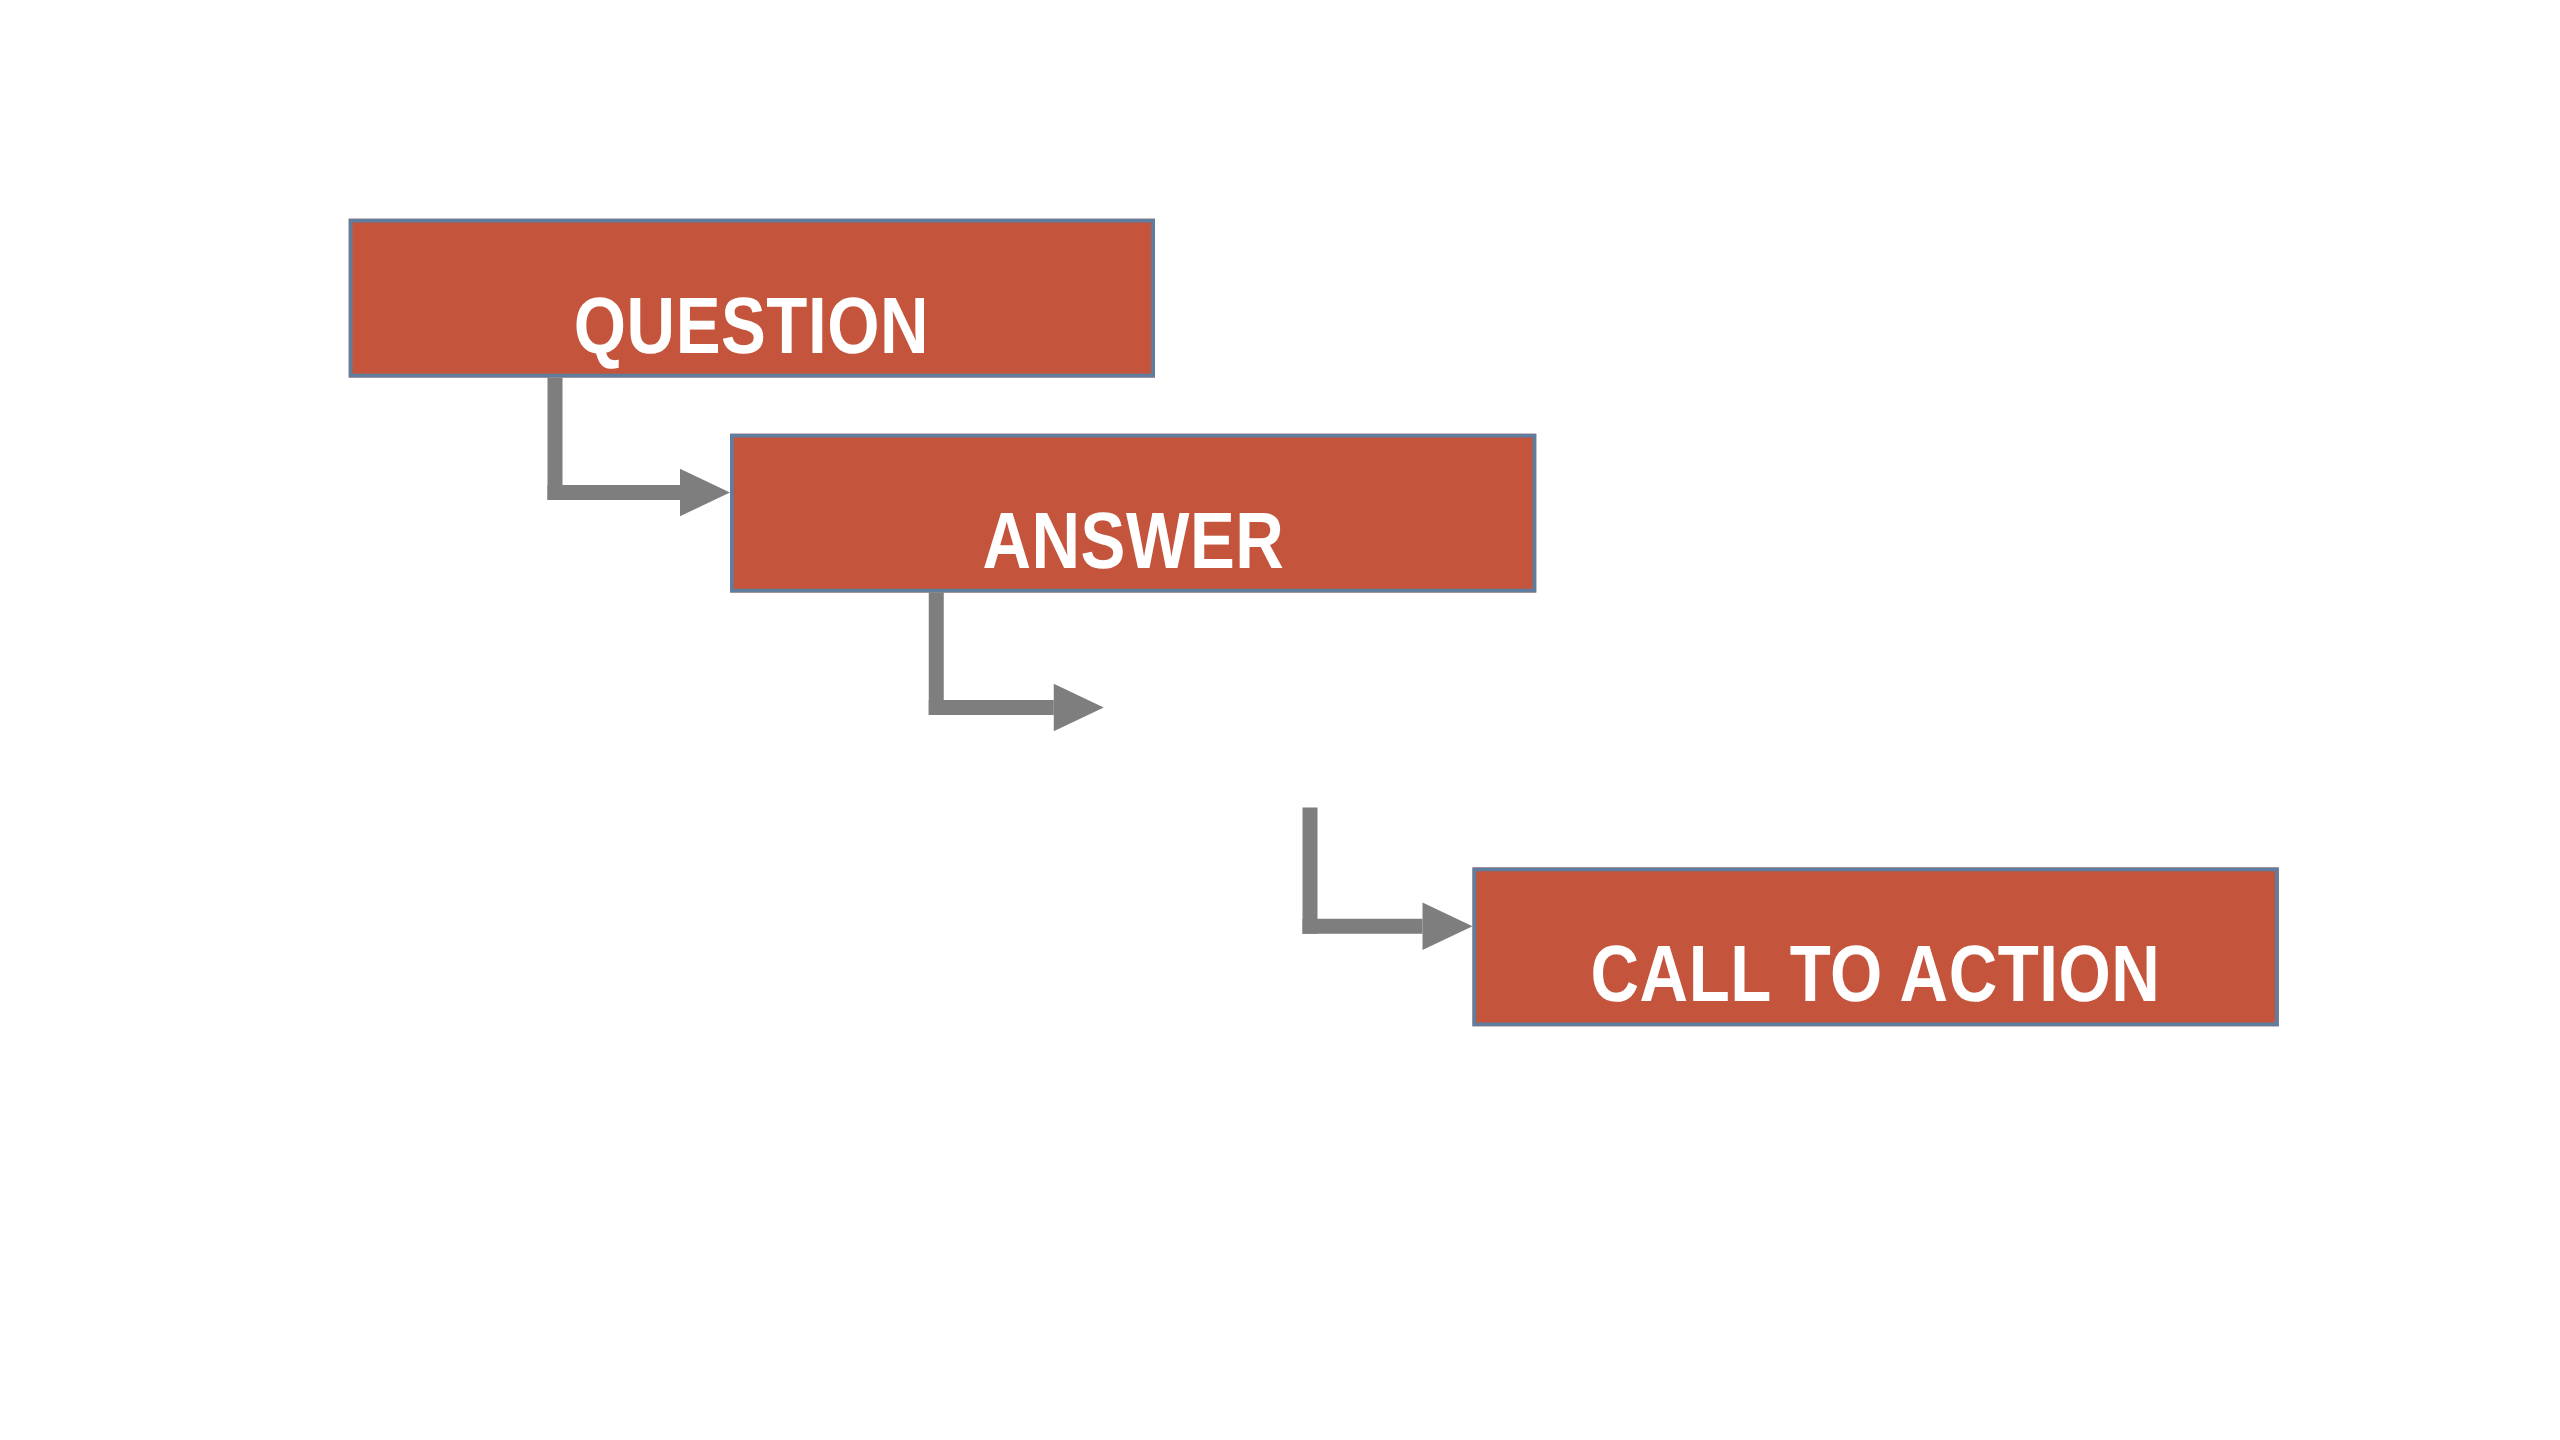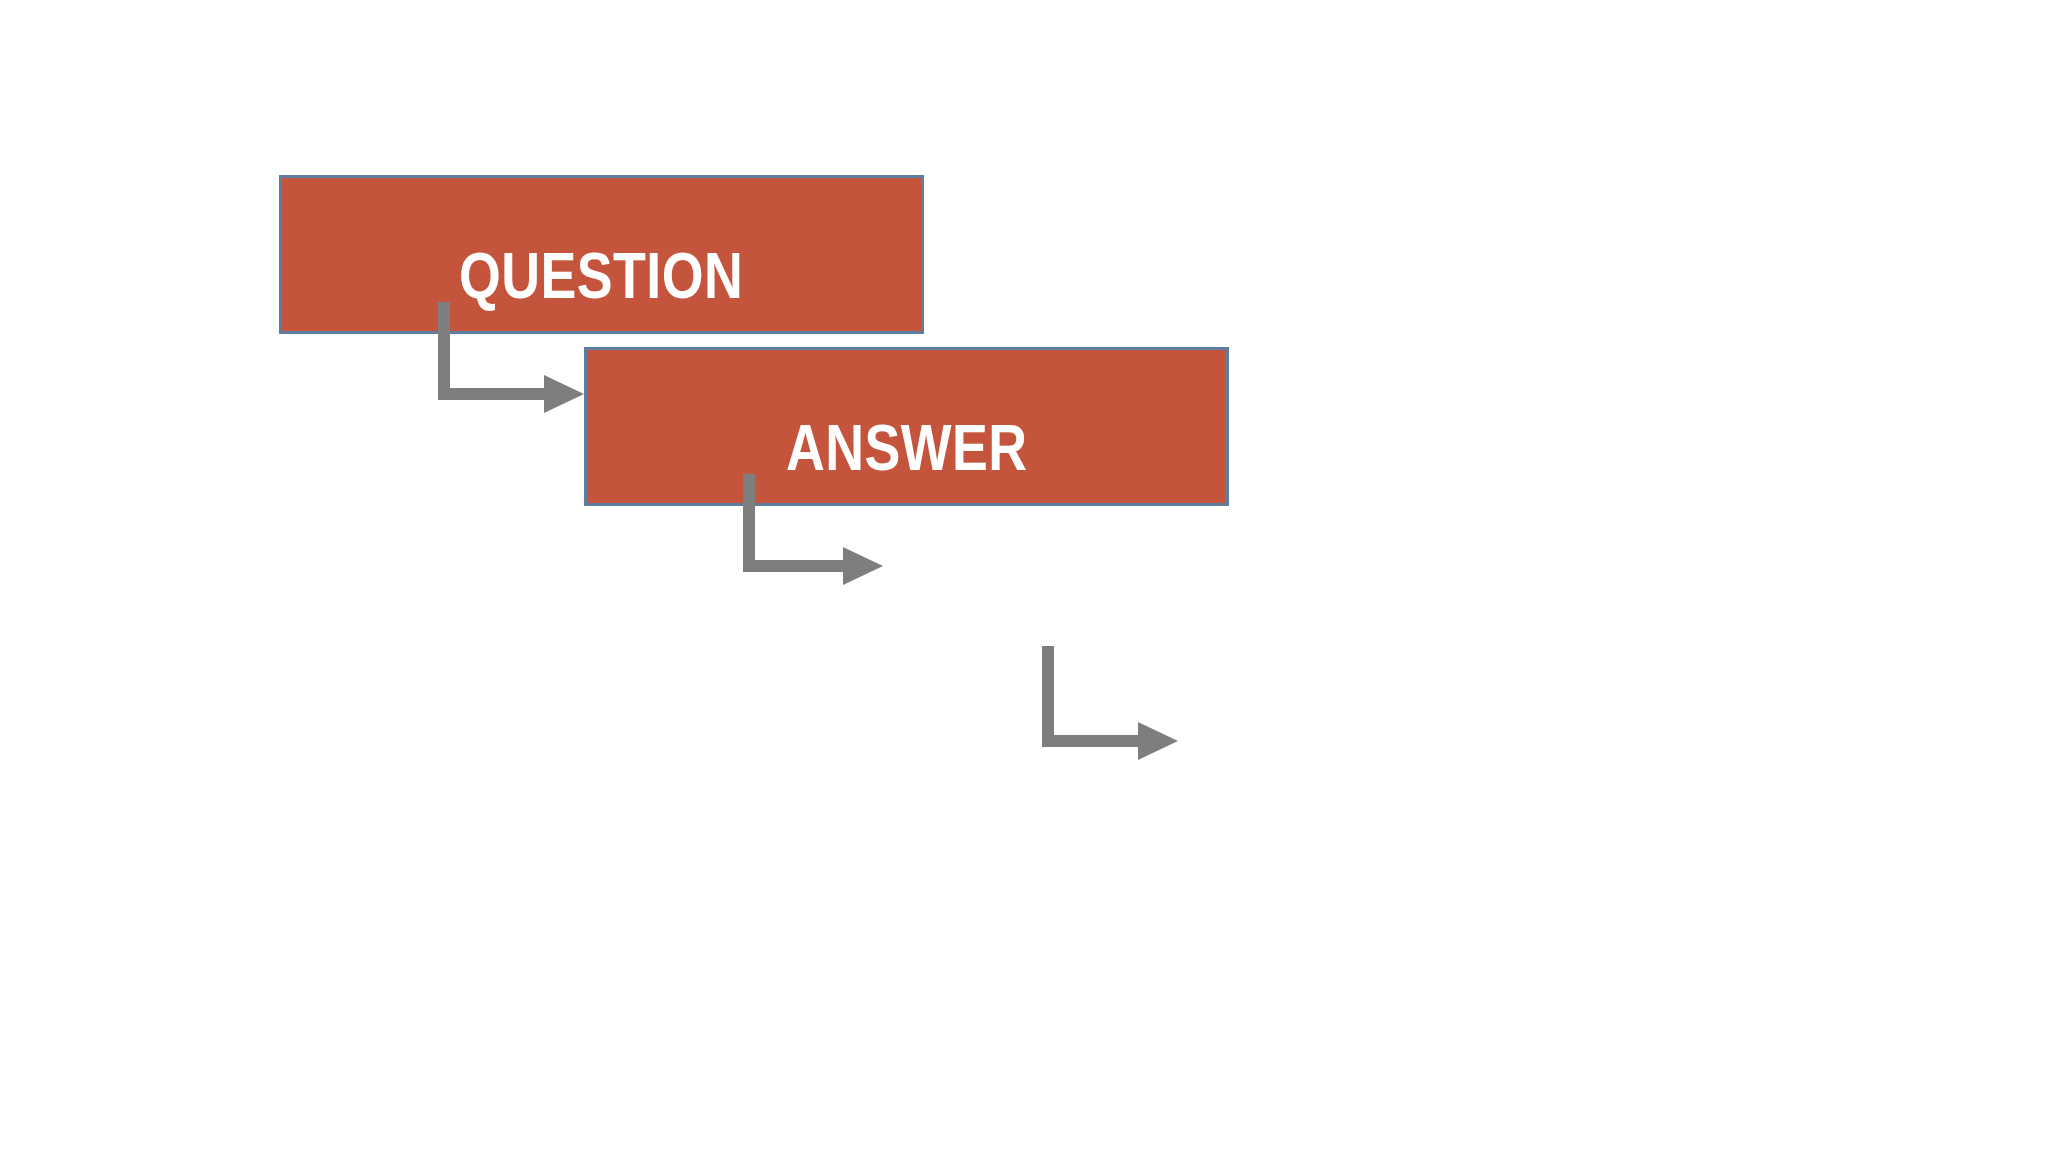--- a/index.html
+++ b/index.html
@@ -15,21 +15,21 @@
     position: relative;
     width: 2048px;
     height: 1152px;
     background: var(--bg);
     overflow: hidden;
     font-family: "Liberation Sans", "DejaVu Sans", sans-serif;
   }
   .step-box {
     position: absolute;
     width: 645px;
-    height: 159px;
+    height: 127px;
     background: var(--box-fill);
     border: 3px solid var(--box-border);
     display: flex;
     align-items: center;
     justify-content: center;
   }
   .step-label {
     display: inline-block;
     color: var(--label-text);
     font-size: 64px;
@@ -89,14 +89,17 @@
     <div class="arrow-head c2-a"></div>
   </div>
 
 
   <div>
     <div class="conn-seg c3-v"></div>
     <div class="conn-seg c3-h"></div>
     <div class="arrow-head c3-a"></div>
   </div>
 
+  <div class="step-box box-cta">
+    <span class="step-label">CALL TO ACTION</span>
+  </div>
 
 </div>
 
 </body></html>

